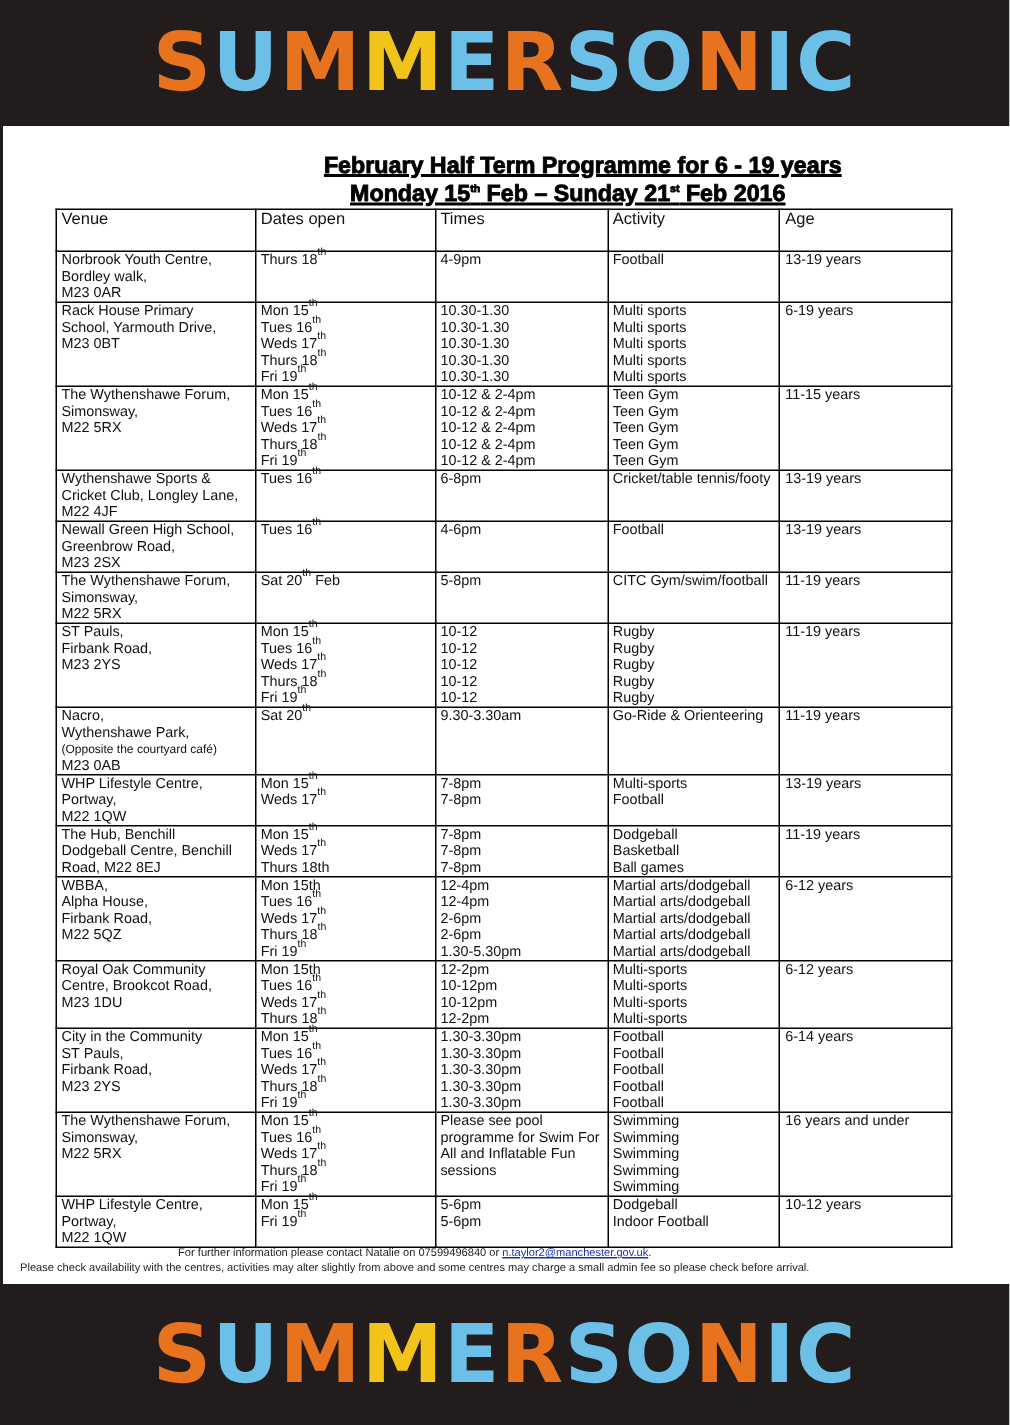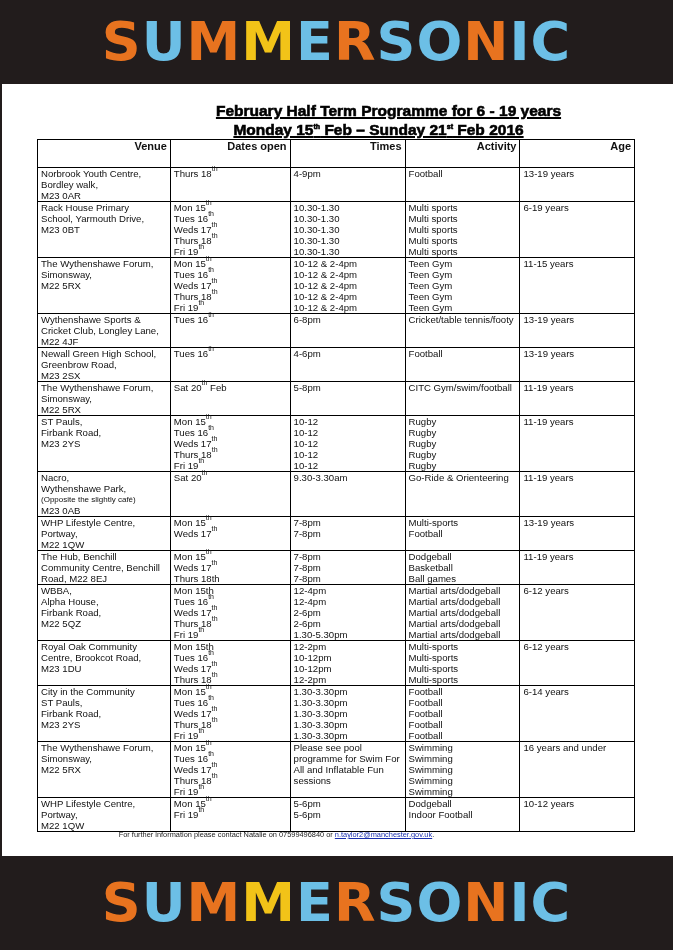--- a/index.html
+++ b/index.html
@@ -43,21 +43,21 @@
     font-size: 9.6px; line-height: 11px;
     color: #111;
   }
   table.prog th, table.prog td {
     border: 1px solid #000;
     vertical-align: top;
     padding: 0 3px;
     text-align: left;
   }
   table.prog th {
-    font-weight: bold; font-size: 11px; text-align: right;
+    font-weight: normal; font-size: 11px; text-align: left;
     height: 26px; padding-top: 1px;
   }
   .c-venue { width: 126px; }
   .c-dates { width: 114px; margin-top: 11px; }
   .c-times { width: 108px; }
   .c-act { width: 108px; margin-top: 16px; }
   .c-age { width: 108px; }
   .line { display: block; white-space: nowrap; }
   .small { font-size: 8px; }
   td.pad { padding-top: 1px; }
@@ -269,21 +269,21 @@
           <span class="line">Rugby</span>
         </td>
         <td class="pad">
           <span class="line">11-19 years</span>
         </td>
       </tr>
       <tr>
         <td class="pad">
           <span class="line">Nacro,</span>
           <span class="line">Wythenshawe Park,</span>
-          <span class="line small">(Opposite the slightly café)</span>
+          <span class="line small">(Opposite the courtyard café)</span>
           <span class="line">M23 0AB</span>
         </td>
         <td class="pad">
           <span class="line">Sat 20<sup>th</sup></span>
         </td>
         <td class="pad">
           <span class="line">9.30-3.30am</span>
         </td>
         <td class="pad">
           <span class="line">Go-Ride &amp; Orienteering</span>
@@ -310,21 +310,21 @@
           <span class="line">Multi-sports</span>
           <span class="line">Football</span>
         </td>
         <td class="pad">
           <span class="line">13-19 years</span>
         </td>
       </tr>
       <tr>
         <td class="pad">
           <span class="line">The Hub, Benchill</span>
-          <span class="line">Community Centre, Benchill</span>
+          <span class="line">Dodgeball Centre, Benchill</span>
           <span class="line">Road, M22 8EJ</span>
         </td>
         <td class="pad">
           <span class="line">Mon 15<sup>th</sup></span>
           <span class="line">Weds 17<sup>th</sup></span>
           <span class="line">Thurs 18th</span>
         </td>
         <td class="pad">
           <span class="line">7-8pm</span>
           <span class="line">7-8pm</span>
@@ -481,20 +481,21 @@
         </td>
         <td class="pad">
           <span class="line">10-12 years</span>
         </td>
       </tr>
     </tbody>
 </table>
 
 <div class="footer">
   <div><span>For further information please contact Natalie on 07599496840 or </span><a>n.taylor2@manchester.gov.uk</a><span>.</span></div>
+  <div>Please check availability with the centres, activities may alter slightly from above and some centres may charge a small admin fee so please check before arrival.</div>
 </div>
 
 <div class="banner bottom">
   <div class="logo" id="logo-bottom">
       <span style="color: rgb(232, 115, 31);">S</span>
       <span style="color: rgb(108, 191, 230);">U</span>
       <span style="color: rgb(232, 115, 31);">M</span>
       <span style="color: rgb(242, 195, 24);">M</span>
       <span style="color: rgb(108, 191, 230);">E</span>
       <span style="color: rgb(232, 115, 31);">R</span>

